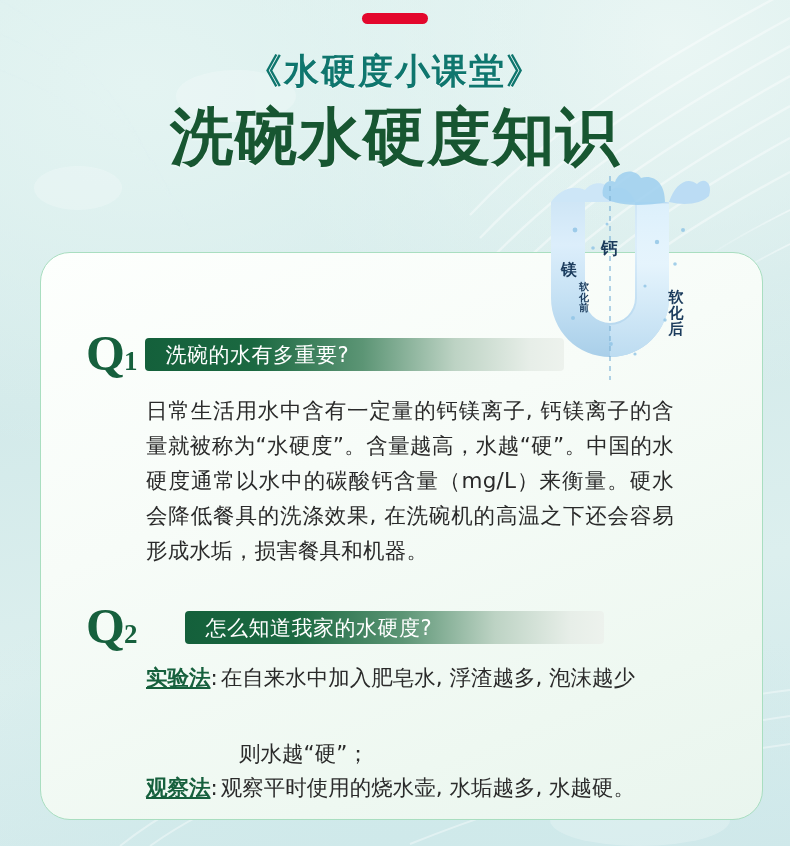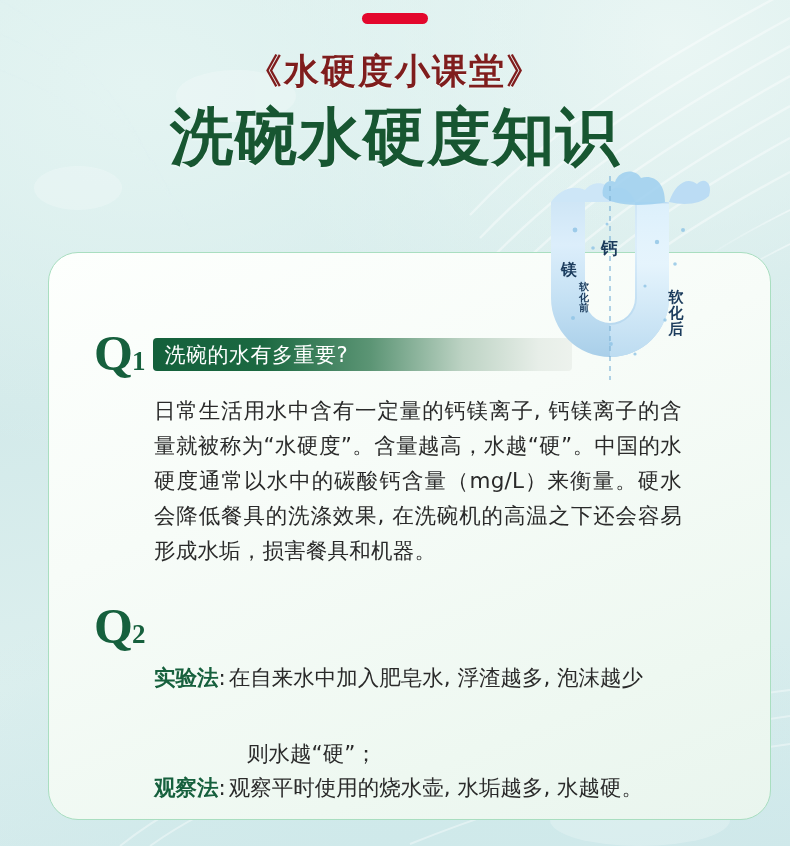--- a/index.html
+++ b/index.html
@@ -29,21 +29,21 @@
     position:absolute; left:50%; transform:translateX(-50%);
     top:13px; width:66px; height:11px; border-radius:6px;
     background:#e3072c; z-index:4;
   }
 
   
   .sub-title {
     position:absolute; top:48px; left:0; width:100%;
     text-align:center; z-index:4;
     font-size:35px; font-weight:700; letter-spacing:2px;
-    color:#7f1d1d;
+    color:#0f766e;
     font-family:"DejaVu Sans","Liberation Sans",sans-serif;
     text-shadow:0 1px 0 rgba(255,255,255,.55);
   }
   .main-title {
     position:absolute; top:95px; left:0; width:100%;
     text-align:center; z-index:4;
     font-size:62px; font-weight:700; letter-spacing:1px;
     color:#175631;
     font-family:"DejaVu Sans","Liberation Sans",sans-serif;
     transform:scaleX(1.02);
@@ -61,21 +61,21 @@
     font-family:"DejaVu Sans","Liberation Sans",sans-serif;
     line-height:1.05; text-align:center;
   }
   .wf-ca  { left:86px;  top:72px;  font-size:17px; }
   .wf-mg  { left:46px;  top:94px;  font-size:16px; }
   .wf-pre { left:60px;  top:114px; font-size:10px; width:18px; }
   .wf-post{ left:152px; top:113px; font-size:15px; width:18px;margin-top:9px; }
 
   
   .card {
-    position:absolute; left:48px; top:252px;
+    position:absolute; left:40px; top:252px;
     width:723px; height:568px;
     border:1.6px solid #a9dec0;
     border-radius:30px;
     background:linear-gradient(158deg,#fdfffd 0%,#f7fcf8 38%,#eef8f1 78%,#e9f5ee 100%);
     z-index:3;
     overflow:hidden;
   }
 
   
   .q-head { position:absolute; display:flex; align-items:flex-end; }
@@ -86,21 +86,21 @@
   }
   .q-mark .num { font-size:27px; }
   .q-bar {
     margin-left:9px; margin-bottom:5px;
     height:33px; width:419px; border-radius:4px;
     background:linear-gradient(90deg,#14603b 0%,#1b6941 26%,#5c9575 52%,#bdd3c4 74%,#e7eee8 92%,#edf2ed 100%);
     display:flex; align-items:center;
   }
   .q-bar span {
     color:#ffffff; font-size:21px; font-weight:400;
-    padding-left:11px; letter-spacing:.5px;
+    padding-left:20px; letter-spacing:.5px;
     font-family:"DejaVu Sans","Liberation Sans",sans-serif;
     white-space:nowrap;
   }
 
   .q1-head { left:45px; top:77px; }
   .q2-head { left:45px; top:350px;gap:40px; }
 
   
   .q1-body {
     position:absolute; left:105px; top:140px; width:528px;
@@ -110,21 +110,21 @@
   }
 
   
   .q2-body {
     position:absolute; left:105px; top:408px; width:560px;
     font-size:21.5px; line-height:34px; color:#2a2a2a;
     font-family:"DejaVu Sans","Liberation Sans",sans-serif;
   }
   .method-row { display:flex; align-items:flex-start; }
   .method-name {
-    color:#16603d; font-weight:700; white-space:nowrap; flex:none;
+    color:#16603d; font-weight:700; white-space:nowrap; flex:none;text-decoration:underline;
   }
   .method-colon { color:#2a2a2a; flex:none; padding-right:3px; }
   .method-text { flex:1; }
   .method-cont { padding-left:93px;margin-top:42px; }
 </style>
 </head>
 <body>
 
 <div id="bg">
   <div class="base"></div>
@@ -242,20 +242,23 @@
     <div class="q-mark"><span>Q</span><span class="num">1</span></div>
     <div class="q-bar">
       <span>洗碗的水有多重要?</span>
     </div>
   </div>
 
   <div class="q1-body">日常生活用水中含有一定量的钙镁离子, 钙镁离子的含量就被称为“水硬度”。含量越高，水越“硬”。中国的水硬度通常以水中的碳酸钙含量（mg/L）来衡量。硬水会降低餐具的洗涤效果, 在洗碗机的高温之下还会容易形成水垢，损害餐具和机器。</div>
 
   <div class="q-head q2-head">
     <div class="q-mark"><span>Q</span><span class="num">2</span></div>
+    <div class="q-bar">
+      <span>怎么知道我家的水硬度?</span>
+    </div>
   </div>
 
   <div class="q2-body">
 
     <div class="method-row">
       <span class="method-name">实验法</span>
       <span class="method-colon">:</span>
       <span class="method-text">在自来水中加入肥皂水, 浮渣越多, 泡沫越少</span>
     </div>
     <div class="method-cont">则水越“硬”；</div>

